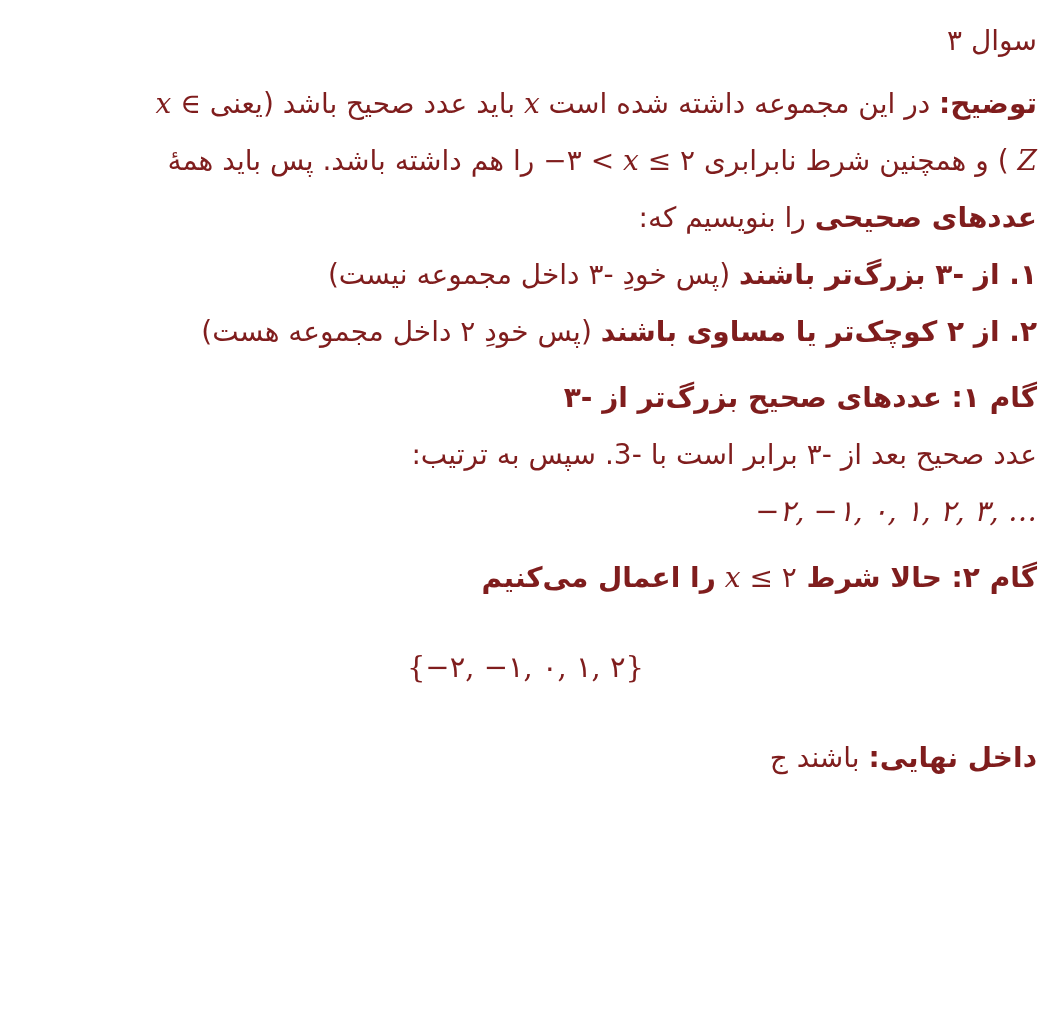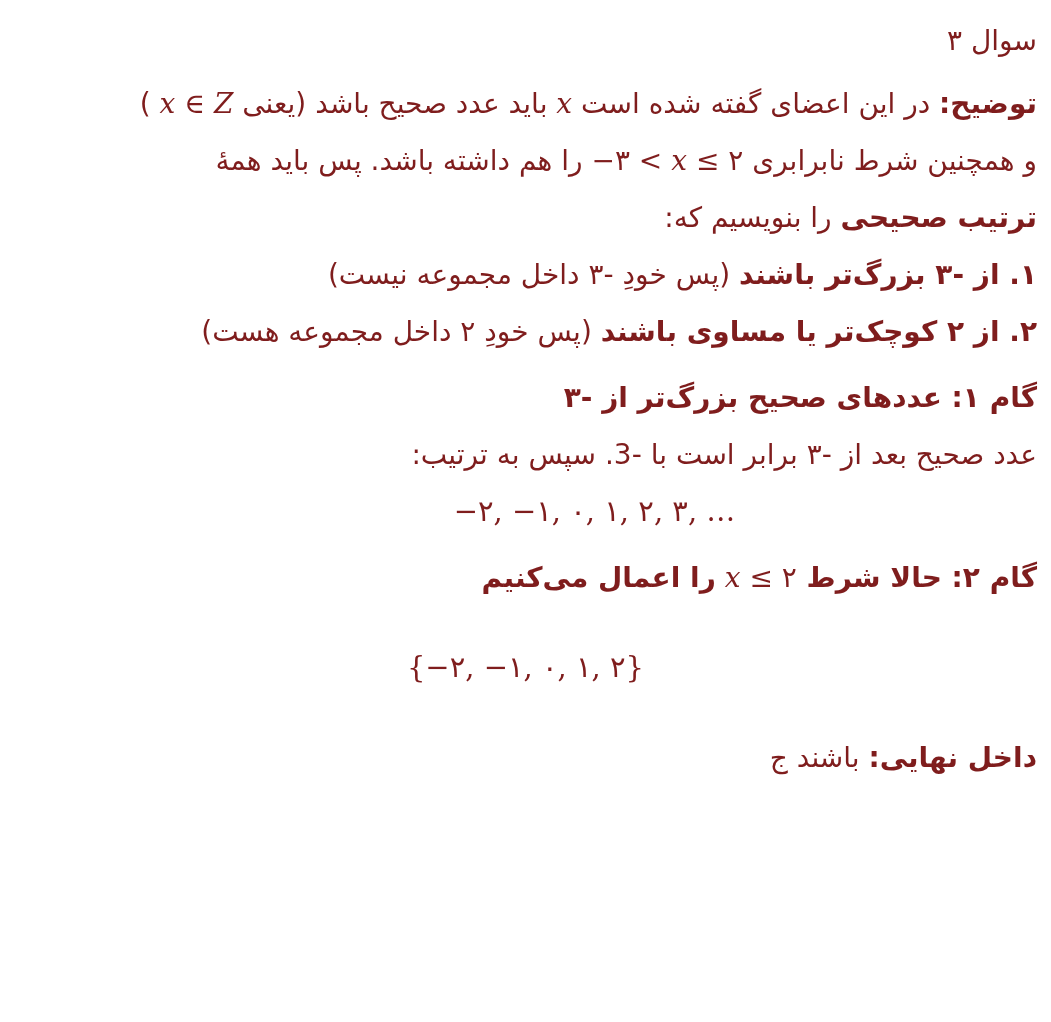--- a/index.html
+++ b/index.html
@@ -31,43 +31,43 @@
     unicode-bidi: isolate;
   }
   .m .v { font-style: italic; }
   .disp {
     direction: ltr;
     unicode-bidi: isolate;
     font-family: "DejaVu Serif", "DejaVu Sans", serif;
     font-size: 29px;
     margin: 0;
   }
-  .seq { text-align: center; padding-left: 138px; }
+  .seq { text-align: right; padding-left: 138px; font-style: italic; }
   .set { text-align: center; }
   .mt6  { margin-top: 6px; }
   .mt9  { margin-top: 9px; }
   .mt33 { margin-top: 33px; }
 </style>
 </head>
 <body>
 
 <div class="page">
 
   <div class="para">سوال ۳</div>
 
   <p class="para mt6">
     <span class="b">توضیح:</span>
-    <span> در این اعضای گفته شده است </span>
+    <span> در این مجموعه داشته شده است </span>
     <span class="m"><span class="v">x</span></span>
     <span> باید عدد صحیح باشد (یعنی </span>
     <span class="m"><span class="v">x</span><span> ∈ </span><span class="v">Z</span></span>
     <span>) و همچنین شرط نابرابری </span>
     <span class="m"><span>−۳ &lt; </span><span class="v">x</span><span> ≤ ۲</span></span>
     <span> را هم داشته باشد. پس باید همۀ </span>
-    <span class="b">ترتیب صحیحی</span>
+    <span class="b">عددهای صحیحی</span>
     <span> را بنویسیم که:</span>
   </p>
 
   <p class="para">
     <span class="b">۱. از -۳ بزرگ‌تر باشند</span>
     <span> (پس خودِ -۳ داخل مجموعه نیست)</span>
   </p>
 
   <p class="para">
     <span class="b">۲. از ۲ کوچک‌تر یا مساوی باشند</span>

